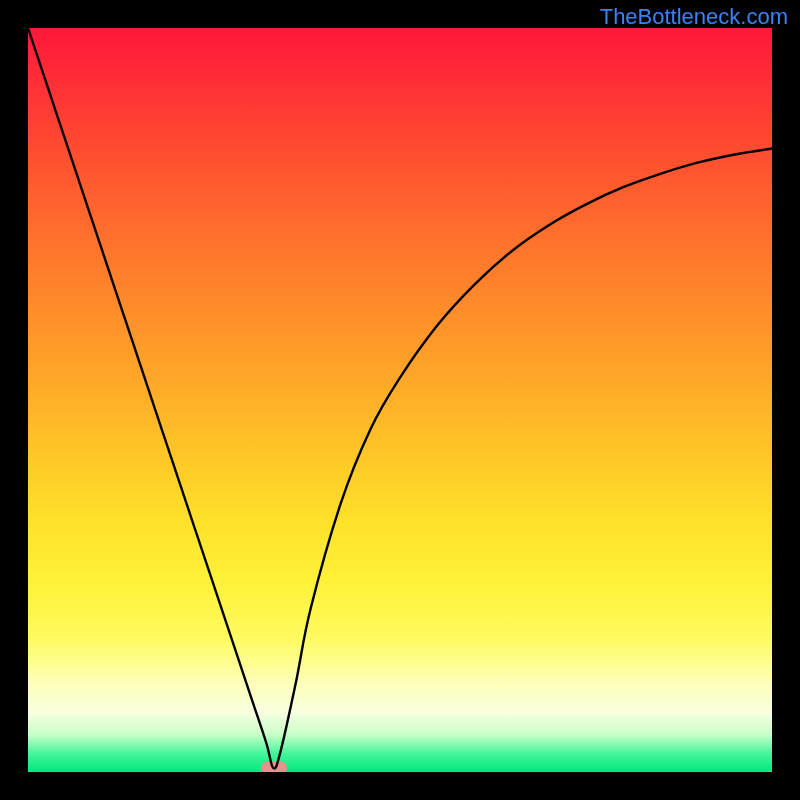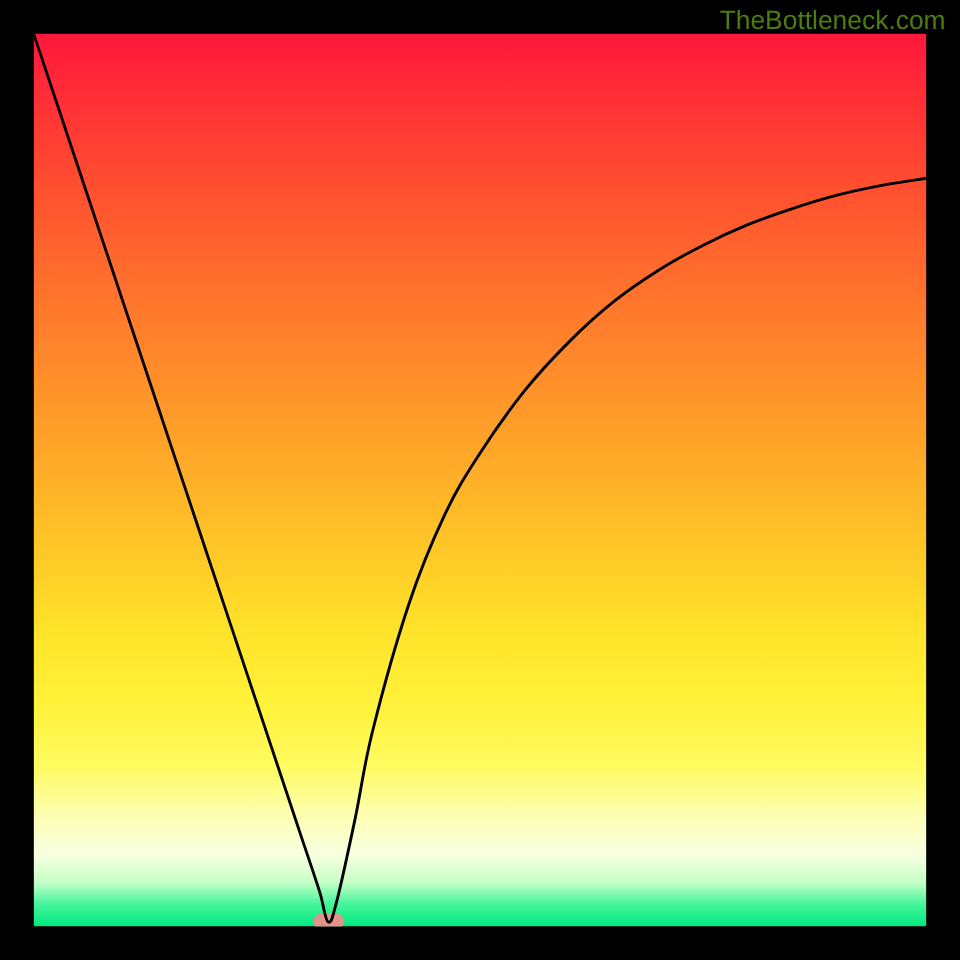--- a/index.html
+++ b/index.html
@@ -9,21 +9,21 @@
     height: 800px;
     background: #000;
     overflow: hidden;
     position: relative;
     font-family: Arial, Helvetica, sans-serif;
   }
   .watermark {
     position: absolute;
     top: 4px;
     right: 12px;
-    color: #4d7c0f;
+    color: #3b82f6;
     font-size: 22px;
     font-weight: 500;
     z-index: 10;
   }
   .plot-area {
     position: absolute;
     left: 28px;
     top: 28px;
     width: 744px;
     height: 744px;

